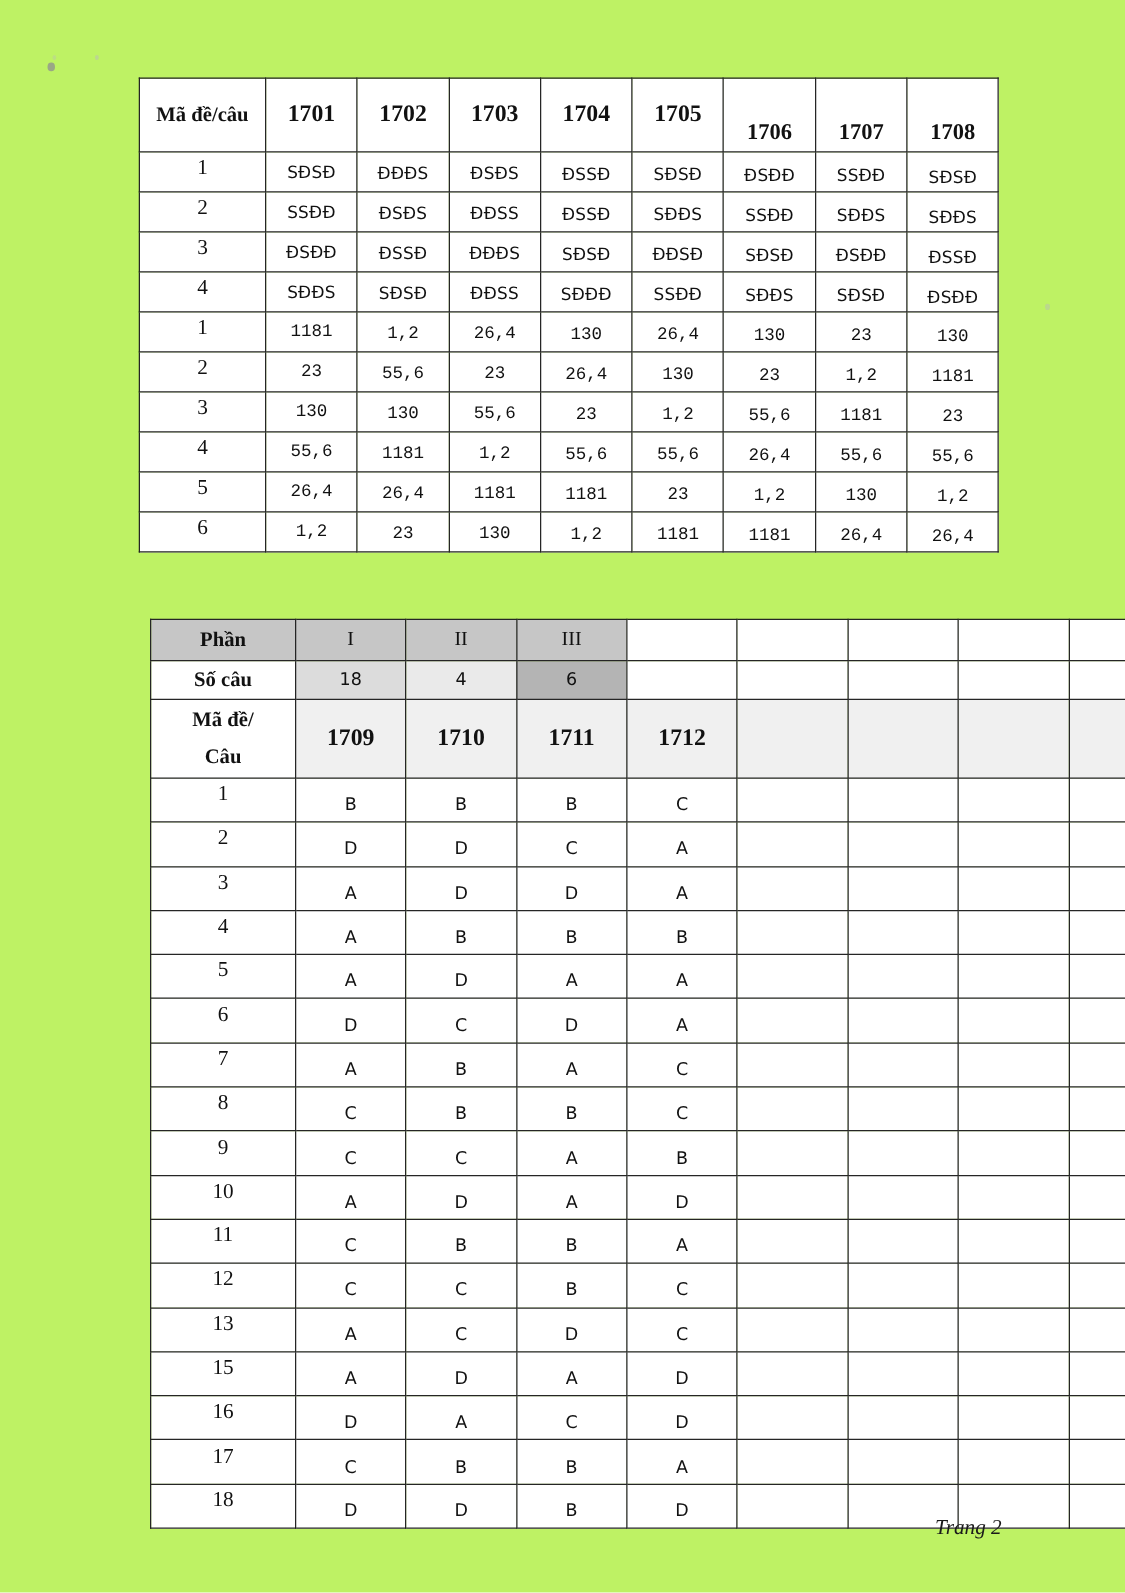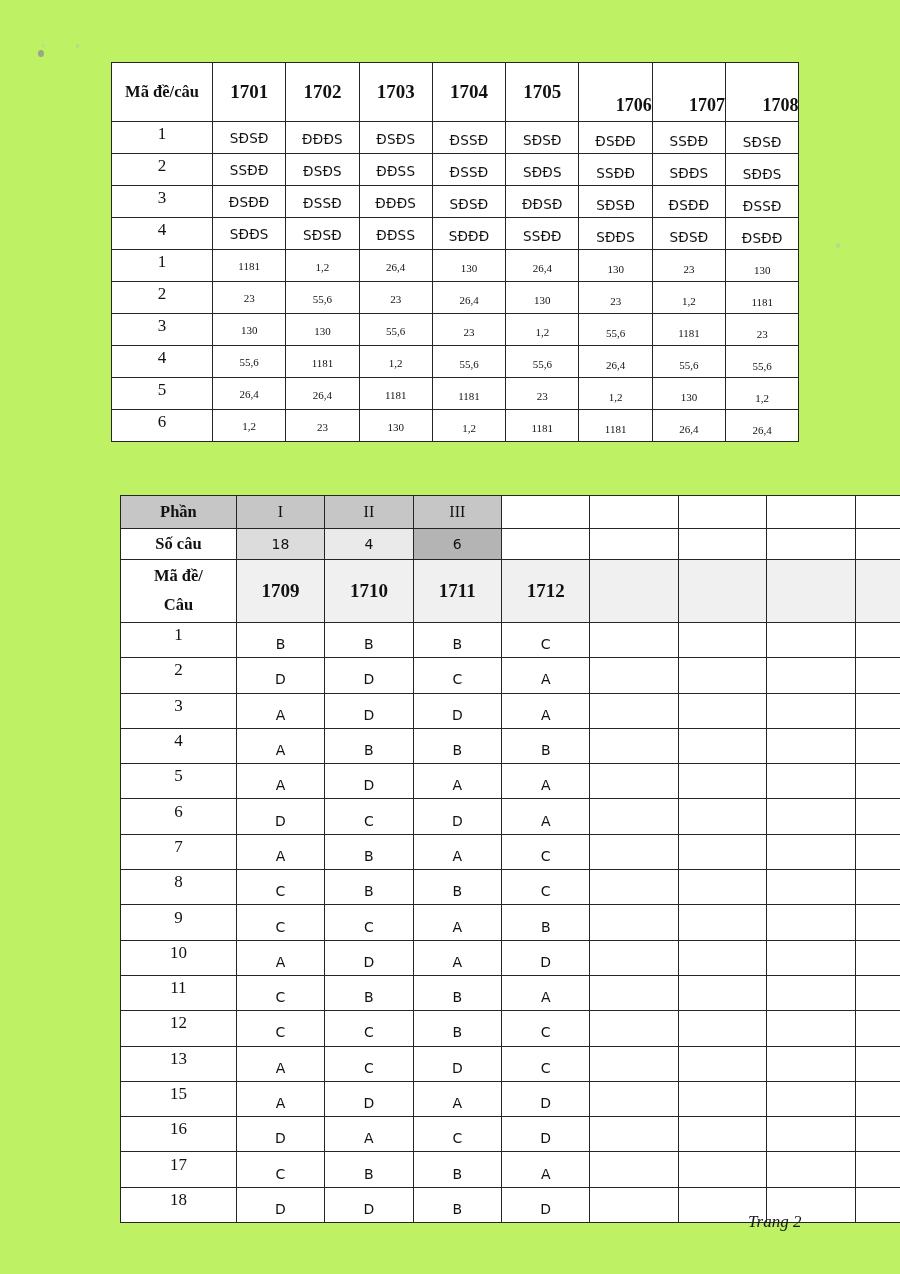--- a/index.html
+++ b/index.html
@@ -65,35 +65,35 @@
     font-size: 16.5px;
     line-height: 1.12;
     height: 53px;
   }
   .t1 .hdr-code {
     font-weight: bold;
     font-size: 19px;
     height: 53px;
   }
   
-  .t1 .hdr-code.low { vertical-align: bottom; padding-bottom: 5px; font-size: 18px; text-align: right; }
+  .t1 .hdr-code.low { vertical-align: bottom; padding-bottom: 5px; font-size: 18px; }
 
   .t1 .rownum {
     font-size: 17px;
     height: 31px;
   }
   .t1 .cell-ds {
     font-family: "DejaVu Sans", "Liberation Sans", sans-serif;
     font-size: 13.5px;
     letter-spacing: .2px;
     height: 31px;
   }
   .t1 .cell-num {
-    font-family: Liberation Serif, serif;
-    font-size: 11px;
+    font-family: Liberation Mono, monospace;
+    font-size: 14px;
     height: 31px;
     margin-left: 47px;
   }
   
   .t1 .d1 { transform: translateY(1px);  display:block;text-align:center; }
   .t1 .d2 { transform: translateY(2px);  display:block; }
   .t1 .d3 { transform: translateY(3px);  display:block; }
   .t1 .d4 { transform: translateY(4px);  display:block; }
 
   .t1 .rownum span { display:block; transform: translateY(-4px); }

